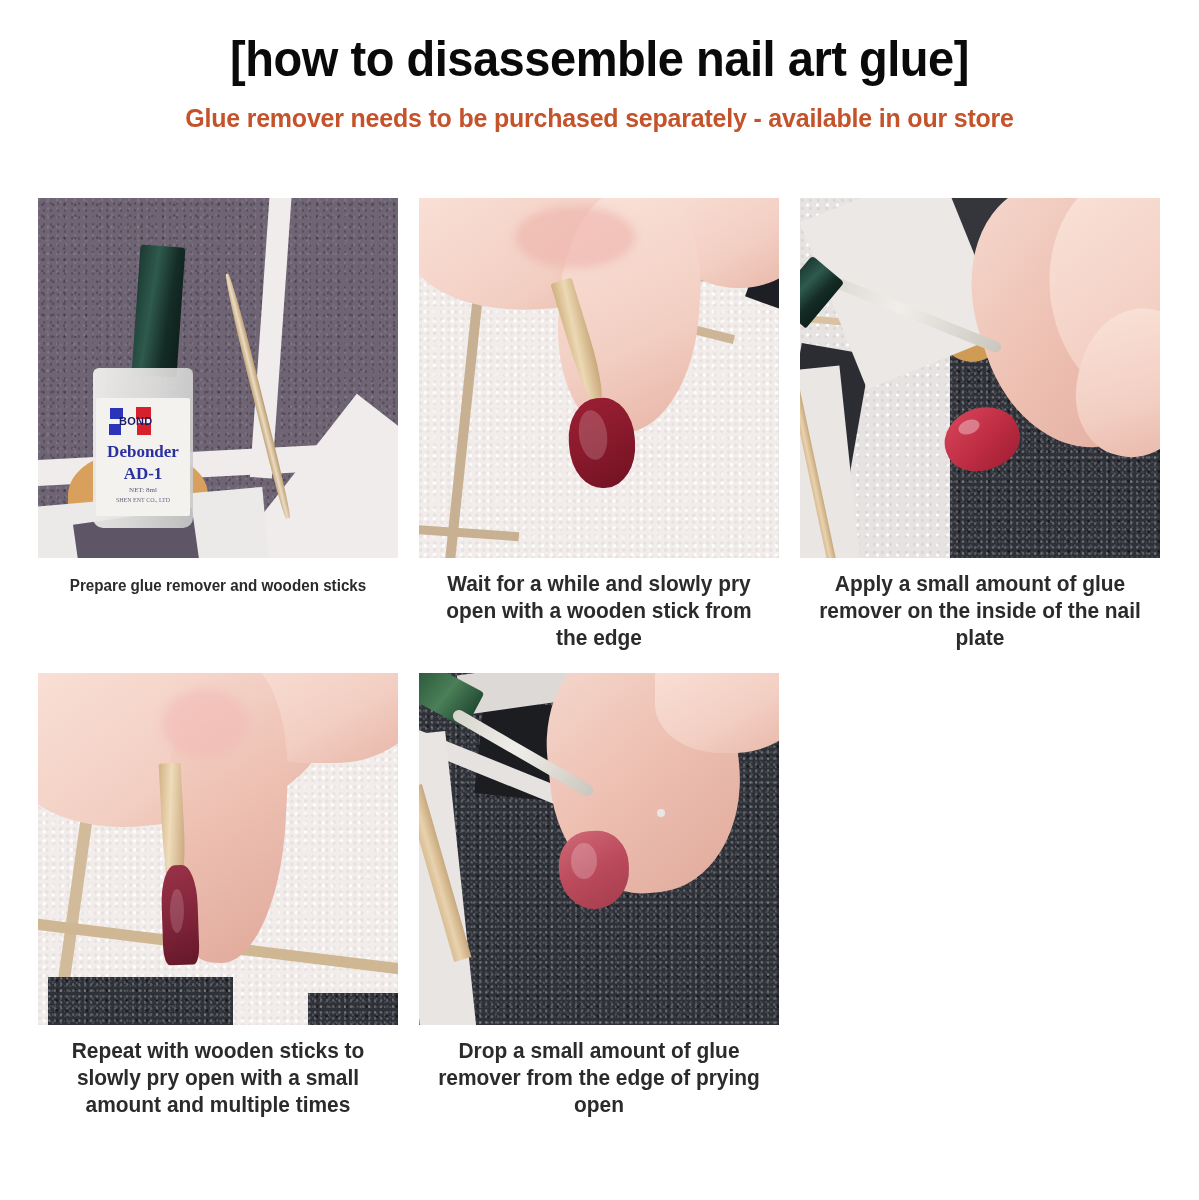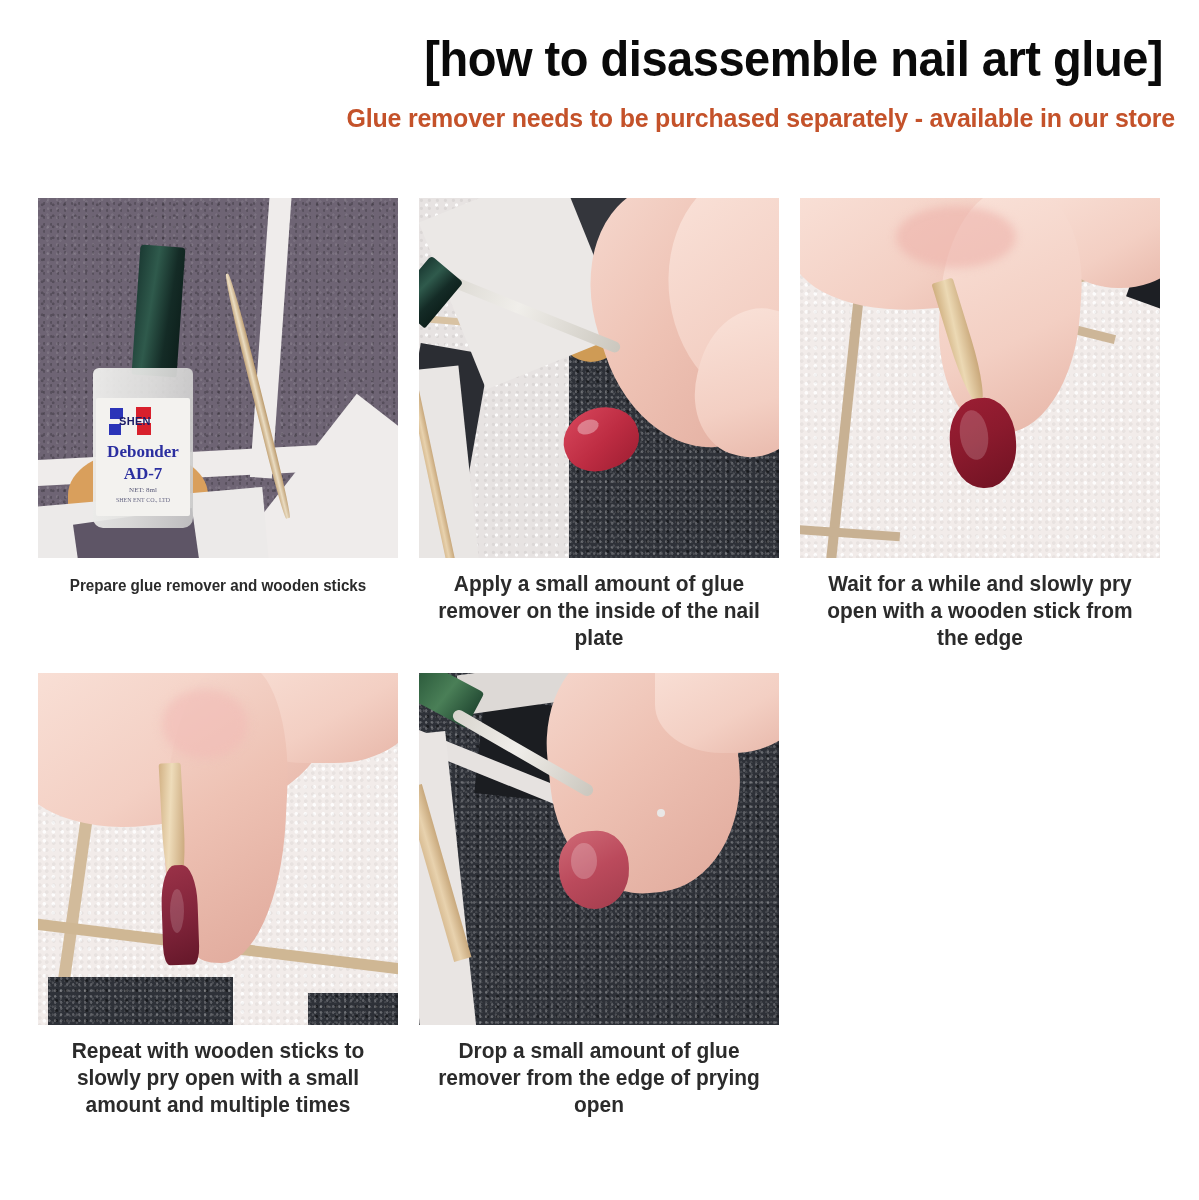--- a/index.html
+++ b/index.html
@@ -16,21 +16,21 @@
     position: relative;
     width: 1199px;
     height: 1200px;
     background: #ffffff;
   }
 
   
   .header {
     width: 100%;
     padding-top: 30px;
-    text-align: right;
+    text-align: center;
   }
 
   .main-title {
     font-family: "Liberation Sans", sans-serif;
     font-weight: bold;
     font-size: 50px;
     line-height: 58px;
     color: #0a0a0a;
     letter-spacing: -0.5px;
     transform: scaleX(0.94);
@@ -224,28 +224,52 @@
                background:linear-gradient(90deg,#c4a579 0%,#eadcc2 45%,#bb9a6c 100%);"></div>
 
           <div class="bottle-cap" style="left:98px;top:48px;width:45px;height:130px;transform:rotate(4deg);"></div>
           <div class="bottle-body" style="left:55px;top:170px;width:100px;height:160px;"></div>
           <div class="bottle-label" style="left:58px;top:200px;width:94px;height:118px;">
 
             <div class="logo-sq sq-blue" style="left:14px;top:10px;width:13px;height:11px;"></div>
             <div class="logo-sq sq-red" style="left:40px;top:9px;width:15px;height:12px;"></div>
             <div class="logo-sq sq-blue" style="left:13px;top:26px;width:12px;height:11px;"></div>
             <div class="logo-sq sq-red" style="left:41px;top:25px;width:14px;height:12px;"></div>
-            <div class="logo-word" style="left:23px;top:17px;font-size:11px;">SHEN</div>
+            <div class="logo-word" style="left:23px;top:17px;font-size:11px;">BOND</div>
             <div class="lbl-line" style="top:44px;font-size:17px;font-weight:bold;">Debonder</div>
-            <div class="lbl-line" style="top:66px;font-size:17px;font-weight:bold;">AD-7</div>
+            <div class="lbl-line" style="top:66px;font-size:17px;font-weight:bold;">AD-1</div>
             <div class="lbl-line" style="top:88px;font-size:7px;color:#5a5a78;">NET:  8ml</div>
             <div class="lbl-line" style="top:99px;font-size:6px;color:#6a6a86;">SHEN ENT CO., LTD</div>
           </div>
         </div>
         <div class="caption cap-small">Prepare glue remover and wooden sticks</div>
+      </div>
+
+      <div class="cell">
+        <div class="photo">
+          <div class="tex-towel"></div>
+          <div class="strip-tan-l" style="left:40px;top:80px;width:10px;height:300px;transform:rotate(6deg);background:#c8b193;"></div>
+          <div class="strip-tan-l" style="left:-20px;top:96px;width:340px;height:9px;transform:rotate(14deg);background:#cdb698;"></div>
+          <div class="strip-tan-l" style="left:190px;top:70px;width:230px;height:9px;transform:rotate(-12deg);background:#cdb698;"></div>
+          <div class="strip-tan-l" style="left:-20px;top:330px;width:120px;height:9px;transform:rotate(4deg);background:#c8b193;"></div>
+          <div class="layer" style="left:330px;top:76px;width:40px;height:30px;background:#1d1f24;transform:rotate(20deg);"></div>
+
+          <div class="skin-light" style="left:-10px;top:-40px;width:290px;height:150px;border-radius:0 0 52% 44%;transform:rotate(-4deg);"></div>
+          <div class="skin-light" style="left:246px;top:-40px;width:150px;height:130px;border-radius:0 0 50% 48%;"></div>
+          <div class="skin-light" style="left:140px;top:-10px;width:140px;height:245px;border-radius:46% 42% 50% 46%;transform:rotate(4deg);"></div>
+          <div class="layer" style="left:96px;top:8px;width:120px;height:62px;border-radius:50%;background:rgba(236,174,168,.55);filter:blur(4px);"></div>
+
+          <div class="stick" style="left:150px;top:80px;width:22px;height:130px;transform:rotate(-17deg);border-radius:3px 3px 60% 60%;
+               background:linear-gradient(95deg,#cfae7e 0%,#ecd9b4 40%,#c09a6a 100%);"></div>
+
+          <div class="layer" style="left:150px;top:200px;width:66px;height:90px;border-radius:46% 46% 48% 48%;transform:rotate(-4deg);
+               background:linear-gradient(155deg,#9c1e34 0%,#8b1a2d 45%,#6f1222 100%);"></div>
+          <div class="layer" style="left:160px;top:212px;width:28px;height:50px;border-radius:50%;background:rgba(255,255,255,.18);transform:rotate(-8deg);"></div>
+        </div>
+        <div class="caption cap-pad">Wait for a while and slowly pry open with a wooden stick from the edge</div>
       </div>
 
       <div class="cell">
         <div class="photo">
           <div class="tex-white-leather"></div>
           <div class="layer" style="left:130px;top:-20px;width:300px;height:190px;background:#34363c;transform:rotate(18deg);"></div>
           <div class="tex-dark" style="left:150px;top:150px;width:260px;height:250px;"></div>
           <div class="layer" style="left:-10px;top:150px;width:70px;height:130px;background:#2b2d33;transform:rotate(10deg);"></div>
           <div class="strip-tan-l" style="left:-10px;top:126px;width:230px;height:7px;transform:rotate(5deg);"></div>
           <div class="layer" style="left:140px;top:100px;width:64px;height:64px;background:#cf9b55;border-radius:50%;"></div>
@@ -260,44 +284,20 @@
                background:linear-gradient(150deg,#d8475c 0%,#bd2c42 55%,#9e1e32 100%);"></div>
           <div class="layer" style="left:158px;top:222px;width:22px;height:14px;border-radius:50%;background:rgba(255,255,255,.35);transform:rotate(-20deg);"></div>
 
           <div class="brush" style="left:8px;top:108px;width:200px;height:11px;transform:rotate(22deg);border-radius:6px;"></div>
           <div class="bottle-cap" style="left:-12px;top:64px;width:42px;height:60px;transform:rotate(40deg);"></div>
 
           <div class="stick" style="left:8px;top:175px;width:9px;height:195px;transform:rotate(-12deg);"></div>
         </div>
         <div class="caption cap-pad">Apply a small amount of glue remover on the inside of the nail plate</div>
       </div>
-
-      <div class="cell">
-        <div class="photo">
-          <div class="tex-towel"></div>
-          <div class="strip-tan-l" style="left:40px;top:80px;width:10px;height:300px;transform:rotate(6deg);background:#c8b193;"></div>
-          <div class="strip-tan-l" style="left:-20px;top:96px;width:340px;height:9px;transform:rotate(14deg);background:#cdb698;"></div>
-          <div class="strip-tan-l" style="left:190px;top:70px;width:230px;height:9px;transform:rotate(-12deg);background:#cdb698;"></div>
-          <div class="strip-tan-l" style="left:-20px;top:330px;width:120px;height:9px;transform:rotate(4deg);background:#c8b193;"></div>
-          <div class="layer" style="left:330px;top:76px;width:40px;height:30px;background:#1d1f24;transform:rotate(20deg);"></div>
-
-          <div class="skin-light" style="left:-10px;top:-40px;width:290px;height:150px;border-radius:0 0 52% 44%;transform:rotate(-4deg);"></div>
-          <div class="skin-light" style="left:246px;top:-40px;width:150px;height:130px;border-radius:0 0 50% 48%;"></div>
-          <div class="skin-light" style="left:140px;top:-10px;width:140px;height:245px;border-radius:46% 42% 50% 46%;transform:rotate(4deg);"></div>
-          <div class="layer" style="left:96px;top:8px;width:120px;height:62px;border-radius:50%;background:rgba(236,174,168,.55);filter:blur(4px);"></div>
-
-          <div class="stick" style="left:150px;top:80px;width:22px;height:130px;transform:rotate(-17deg);border-radius:3px 3px 60% 60%;
-               background:linear-gradient(95deg,#cfae7e 0%,#ecd9b4 40%,#c09a6a 100%);"></div>
-
-          <div class="layer" style="left:150px;top:200px;width:66px;height:90px;border-radius:46% 46% 48% 48%;transform:rotate(-4deg);
-               background:linear-gradient(155deg,#9c1e34 0%,#8b1a2d 45%,#6f1222 100%);"></div>
-          <div class="layer" style="left:160px;top:212px;width:28px;height:50px;border-radius:50%;background:rgba(255,255,255,.18);transform:rotate(-8deg);"></div>
-        </div>
-        <div class="caption cap-pad">Wait for a while and slowly pry open with a wooden stick from the edge</div>
-      </div>
     </div>
 
     <div class="row row2" style="margin-top:22px;">
 
       <div class="cell">
         <div class="photo">
           <div class="tex-towel"></div>
           <div class="strip-tan-l" style="left:28px;top:140px;width:12px;height:220px;transform:rotate(8deg);background:#d2bb9b;"></div>
           <div class="strip-tan-l" style="left:-20px;top:268px;width:400px;height:11px;transform:rotate(7deg);background:#cfb794;"></div>
           <div class="strip-tan-l" style="left:190px;top:40px;width:210px;height:10px;transform:rotate(16deg);background:#d4bd9d;"></div>

